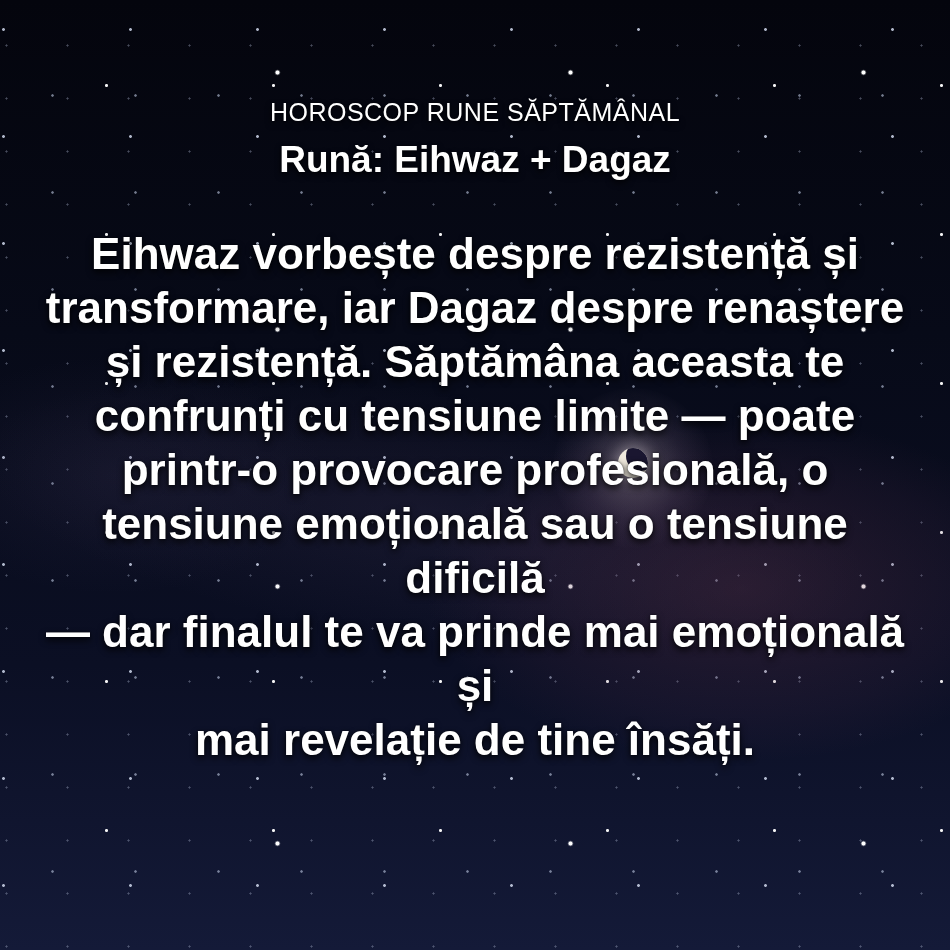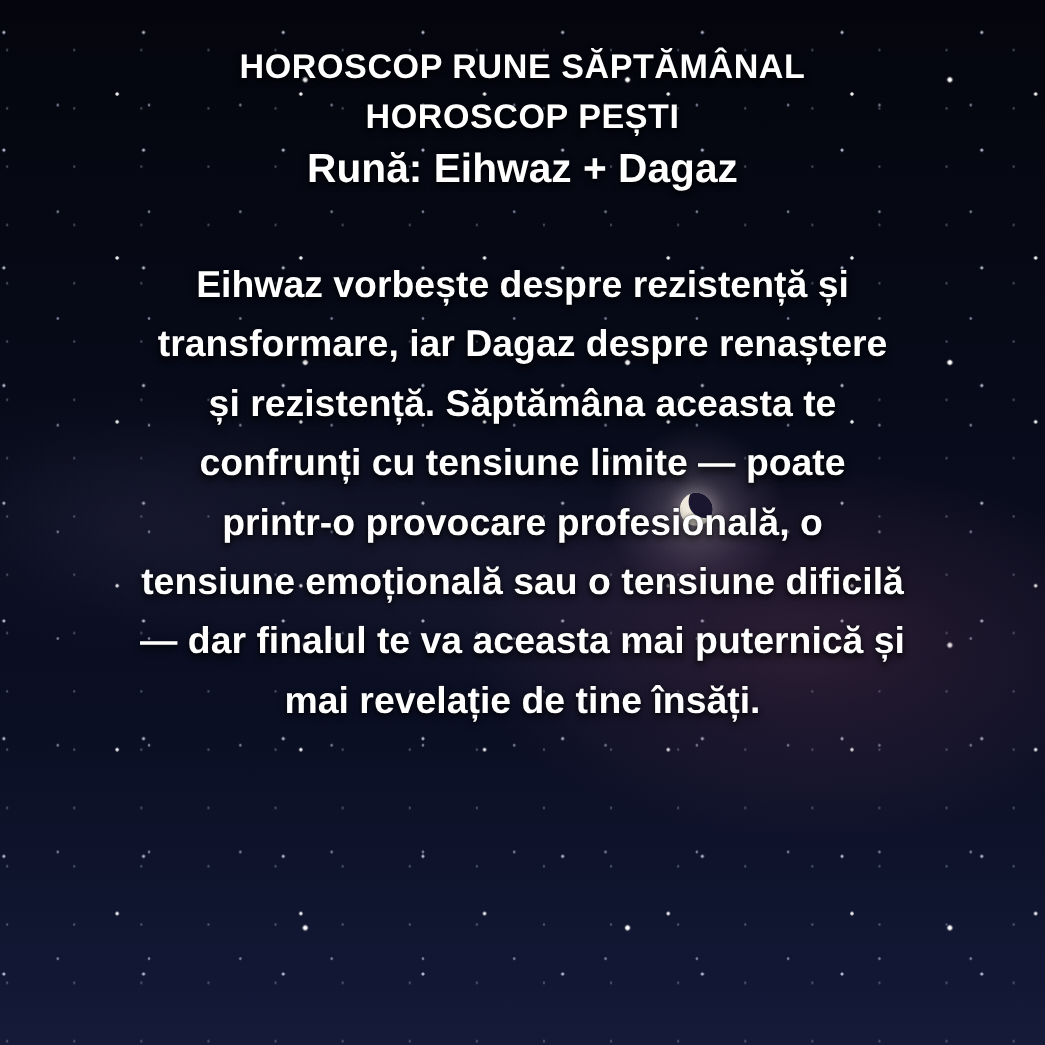--- a/index.html
+++ b/index.html
@@ -66,32 +66,32 @@
     background: #1a1630;
   }
 
   
   .text-stack {
     position: absolute; inset: 0;
     display: flex; flex-direction: column; align-items: center;
     text-align: center; color: #ffffff; z-index: 5;
   }
   .title {
-    margin-top: 38px;
-    font-size: 31px; font-weight: 700; line-height: 45px; letter-spacing: 0.5px;
+    margin-top: 90px;
+    font-size: 25px; font-weight: 400; line-height: 45px; letter-spacing: 0.5px;
     text-shadow: 0 3px 6px rgba(0,0,0,0.85), 0 0 2px rgba(0,0,0,0.6);
   }
   .rune-line {
     font-size: 37px; font-weight: 700; line-height: 50px;
     text-shadow: 0 3px 6px rgba(0,0,0,0.85), 0 0 2px rgba(0,0,0,0.6);
   }
   .body-text {
-    margin-top: 54px;
+    margin-top: 42px;
     width: 880px;
-    font-size: 34px; font-weight: 700; line-height: 54px;
+    font-size: 44px; font-weight: 700; line-height: 54px;
     text-shadow: 0 3px 7px rgba(0,0,0,0.9), 0 0 2px rgba(0,0,0,0.65);
   }
 </style>
 </head>
 <body>
 
 <div class="canvas">
 
   <div class="layer stars-a"></div>
   <div class="layer stars-b"></div>
@@ -104,30 +104,29 @@
 
   <div class="moon-glow"></div>
   <div class="moon">
     <div class="moon-shadow"></div>
   </div>
 
   <div class="text-stack">
 
     <div class="title">
       <div>HOROSCOP RUNE SĂPTĂMÂNAL</div>
-      <div>HOROSCOP PEȘTI</div>
     </div>
 
     <div class="rune-line">Rună: Eihwaz + Dagaz</div>
 
     <div class="body-text">
       <div>Eihwaz vorbește despre rezistență și</div>
       <div>transformare, iar Dagaz despre renaștere</div>
       <div>și rezistență. Săptămâna aceasta te</div>
       <div>confrunți cu tensiune limite — poate</div>
       <div>printr-o provocare profesională, o</div>
       <div>tensiune emoțională sau o tensiune dificilă</div>
-      <div>— dar finalul te va aceasta mai puternică și</div>
+      <div>— dar finalul te va prinde mai emoțională și</div>
       <div>mai revelație de tine însăți.</div>
     </div>
 
   </div>
 </div>
 
 </body></html>

